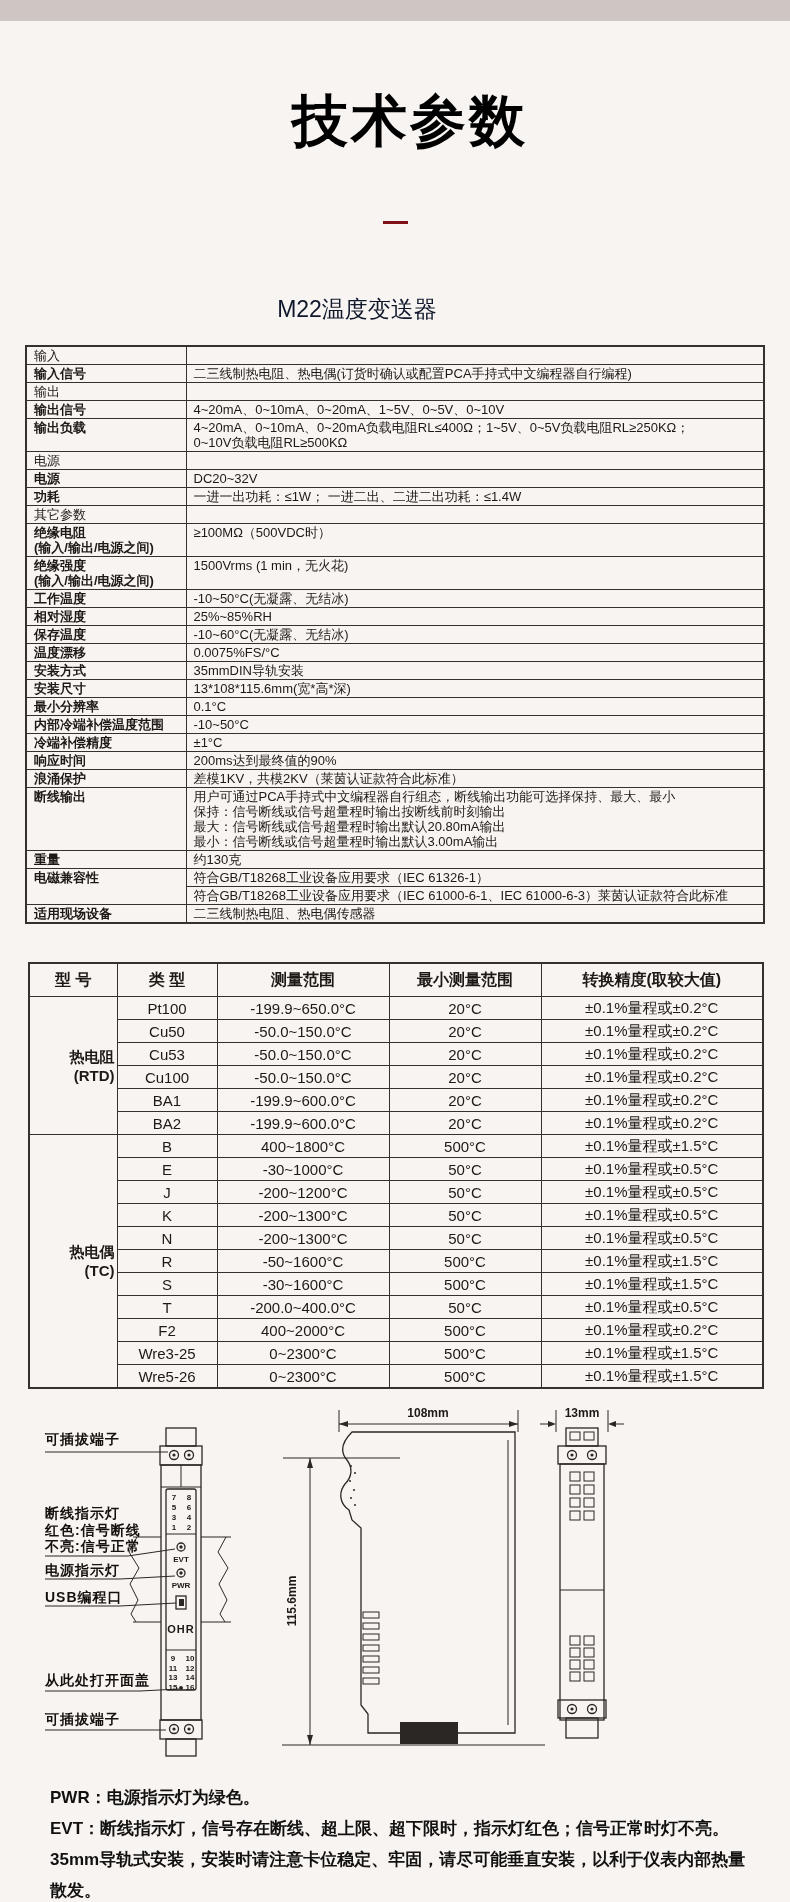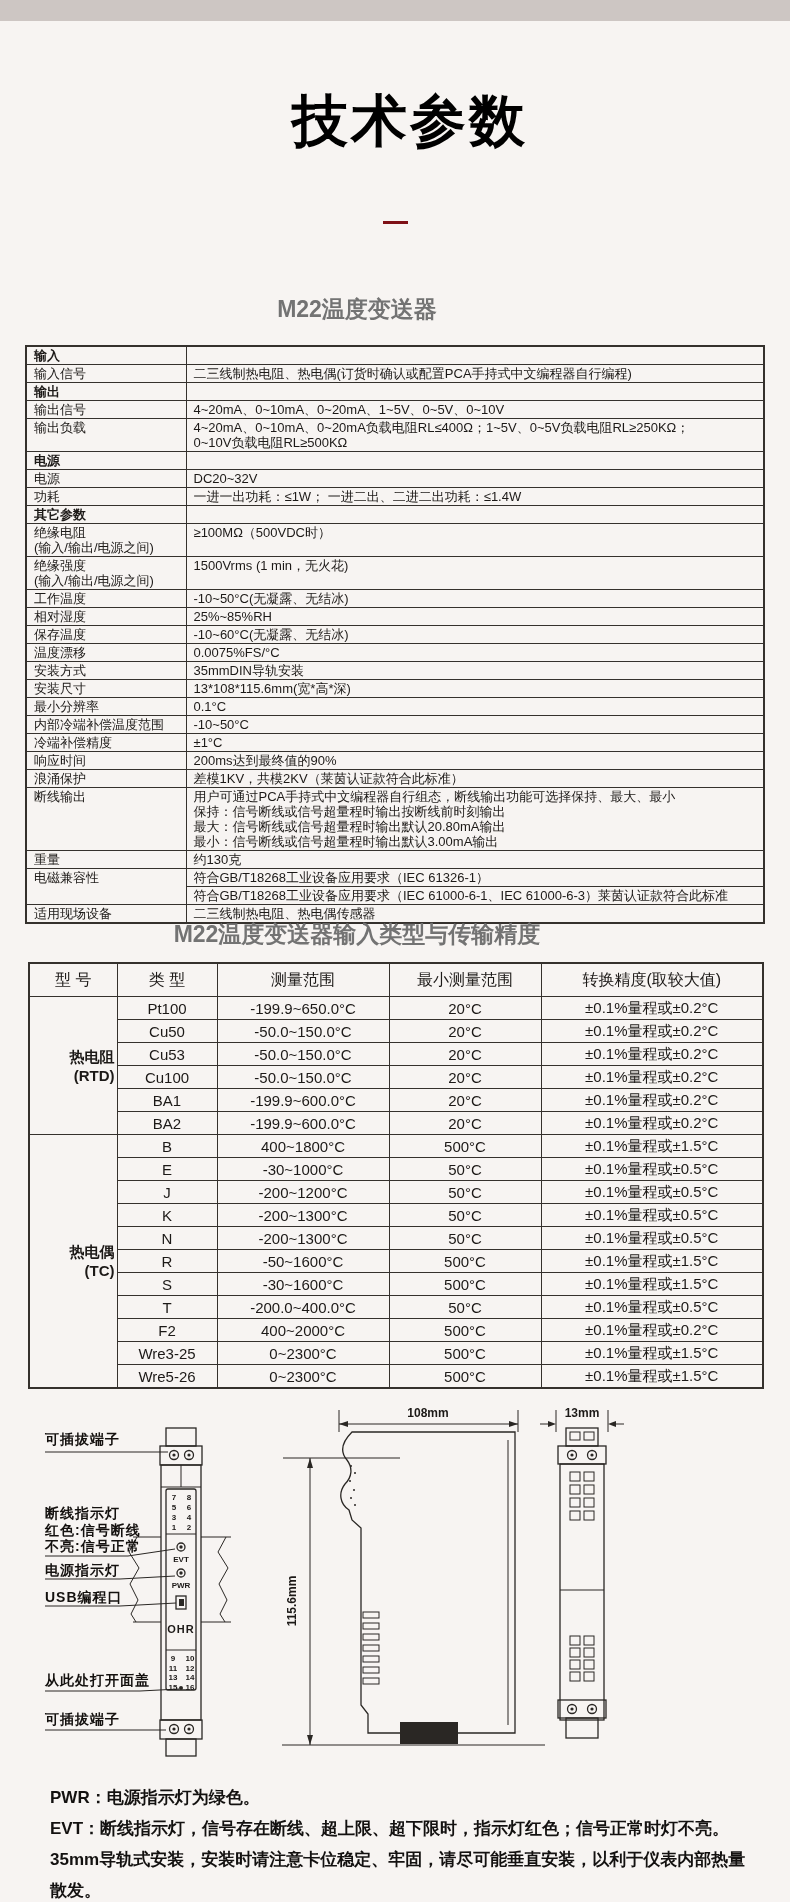--- a/index.html
+++ b/index.html
@@ -2,33 +2,33 @@
 <html><head>
 <meta charset="utf-8">
 <style>
   html,body{margin:0;padding:0;background:#e9e5e3;}
   .page{position:relative;width:790px;height:1902px;margin:0 auto;background:#f7f4f2;
         font-family:"Liberation Sans","DejaVu Sans",sans-serif;color:#1c1917;overflow:hidden;}
   .topbar{position:absolute;top:0;left:0;width:790px;height:21px;background:#cdc6c3;}
   .main-title{position:absolute;top:84px;left:0;width:790px;text-align:center;
               font-size:56px;font-weight:900;color:#000000;letter-spacing:3px;margin-left:15px;}
   .title-dash{position:absolute;top:221px;left:383px;width:25px;height:3px;background:#7e1016;}
-  .sec-title{position:absolute;left:0;width:714px;text-align:center;font-size:23px;font-weight:700;color:#737373;}
+  .sec-title{position:absolute;left:0;width:714px;text-align:center;font-size:23px;font-weight:400;color:#0f172a;}
   #sec1{top:294px;}
   #sec2{top:919px;}
 
   table{border-collapse:collapse;table-layout:fixed;}
   #table1{position:absolute;left:25px;top:345px;width:740px;font-size:13px;line-height:15px;
           border:2px solid #35312d;background:#f7f4f2;}
   #table1 td{border:1px solid #35312d;padding:1px 7px;vertical-align:top;color:#1c1917;}
-  #table1 td.lbl{font-weight:400;}
-  #table1 td.hdr{font-weight:700;}
+  #table1 td.lbl{font-weight:700;}
+  #table1 td.hdr{font-weight:400;}
   #table2{position:absolute;left:28px;top:962px;width:736px;font-size:15px;text-align:center;
           border:2px solid #35312d;background:#f7f4f2;}
-  #table2 th{border:1px solid #35312d;font-size:16px;font-weight:400;height:32px;padding:0 2px;}
+  #table2 th{border:1px solid #35312d;font-size:16px;font-weight:700;height:32px;padding:0 2px;}
   #table2 td{border:1px solid #35312d;height:22px;padding:0 2px;vertical-align:middle;}
   #table2 td.grp{font-weight:600;text-align:right;}
 
   .callout{position:absolute;left:45px;font-size:14px;font-weight:700;letter-spacing:1px;
            line-height:16.5px;color:#14110f;white-space:nowrap;}
   .diagram-svg{position:absolute;top:1400px;left:0;}
   .dline{stroke:#2a2724;stroke-width:1.3;fill:none;}
   .dthin{stroke:#2a2724;stroke-width:1;fill:none;}
   .dfill{fill:#2a2724;stroke:none;}
   .dtxt{font-family:"Liberation Sans","DejaVu Sans",sans-serif;font-weight:700;font-size:12px;
@@ -269,21 +269,20 @@
           <td class="lbl">
             <div>适用现场设备</div>
           </td>
           <td>
             <div>二三线制热电阻、热电偶传感器</div>
           </td>
         </tr>
       </tbody>
   </table>
 
-  <div class="sec-title" id="sec2">M22温度变送器输入类型与传输精度</div>
 
   <table id="table2">
     <colgroup>
         <col style="width:88px">
         <col style="width:100px">
         <col style="width:172px">
         <col style="width:152px">
         <col>
       </colgroup>
     <thead>

